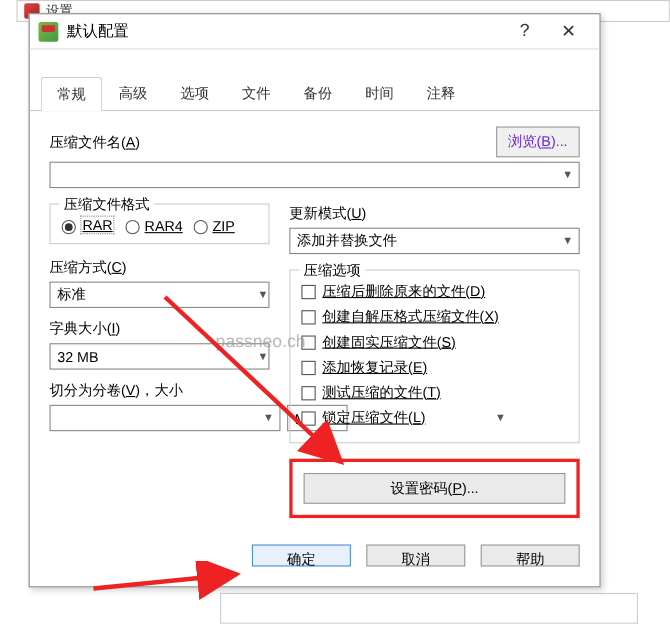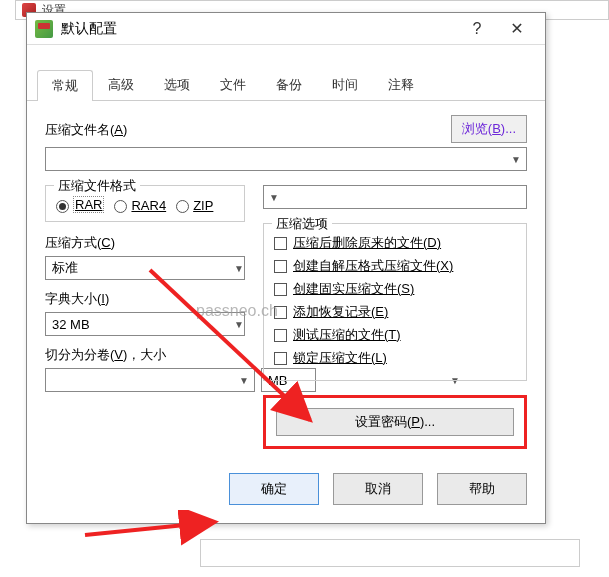--- a/index.html
+++ b/index.html
@@ -38,21 +38,21 @@
   .radio.sel .radio-label { border: 1px dotted #888; padding: 0 1px; }
   .checks .check { display: flex; align-items: center; gap: 6px; margin-bottom: 5px; font-size: 13px; }
   .check-box { width: 13px; height: 13px; border: 1px solid #555; background: #fff; }
   .section-label { font-size: 13px; margin: 10px 0 4px 0; }
   .split-row { display: flex; gap: 6px; }
   .split-input { flex: 1; }
   .unit { width: 55px; }
   .red-box { border: 3px solid #e22; padding: 10px 10px; margin-top: 14px; }
   .pwd-btn { width: 100%; height: 28px; border: 1px solid #999; background: #eaeaea; font-size: 13px; }
   .bottom-btns { display: flex; justify-content: flex-end; gap: 14px; padding: 14px 18px 18px 18px; }
-  .bottom-btns .btn { width: 90px; height: 32px; text-align: center; }
+  .bottom-btns .btn { width: 90px; height: 20px; text-align: center; }
   .bottom-btns .btn.primary { border: 1px solid #4a90d9; background: #e8f0fb; }
   .arrow-svg { position: absolute; pointer-events: none; }
   .watermark { position: absolute; top: 302px; left: 196px; color: #999; font-size: 16px; opacity: 0.7; }
   .bg-bottom { position: absolute; bottom: 10px; left: 200px; width: 380px; height: 28px; border: 1px solid #ccc; }
 </style>
 </head>
 <body>
 
 <div class="bg-window">
   <div class="bg-icon"></div>
@@ -139,21 +139,25 @@
             <div class="arrow">▼</div>
           </div>
           <div class="combo unit">
             <input readonly="" value="MB" style="">
             <div class="arrow">▼</div>
           </div>
         </div>
       </div>
 
       <div class="col-right">
+        <div class="section-label" style="margin-top:0">
+          <span>更新模式(</span><span class="u">U</span><span>)</span>
+        </div>
         <div class="combo">
+          <input readonly="" value="添加并替换文件" style="">
           <div class="arrow">▼</div>
         </div>
 
         <div class="group-box" style="margin-top:14px;">
           <div class="group-title">压缩选项</div>
           <div class="checks" id="checks-container">
               <div class="check">
                 <div class="check-box"></div>
                 <span>压缩后删除原来的文件(<span class="u">D</span>)</span>
               </div>

